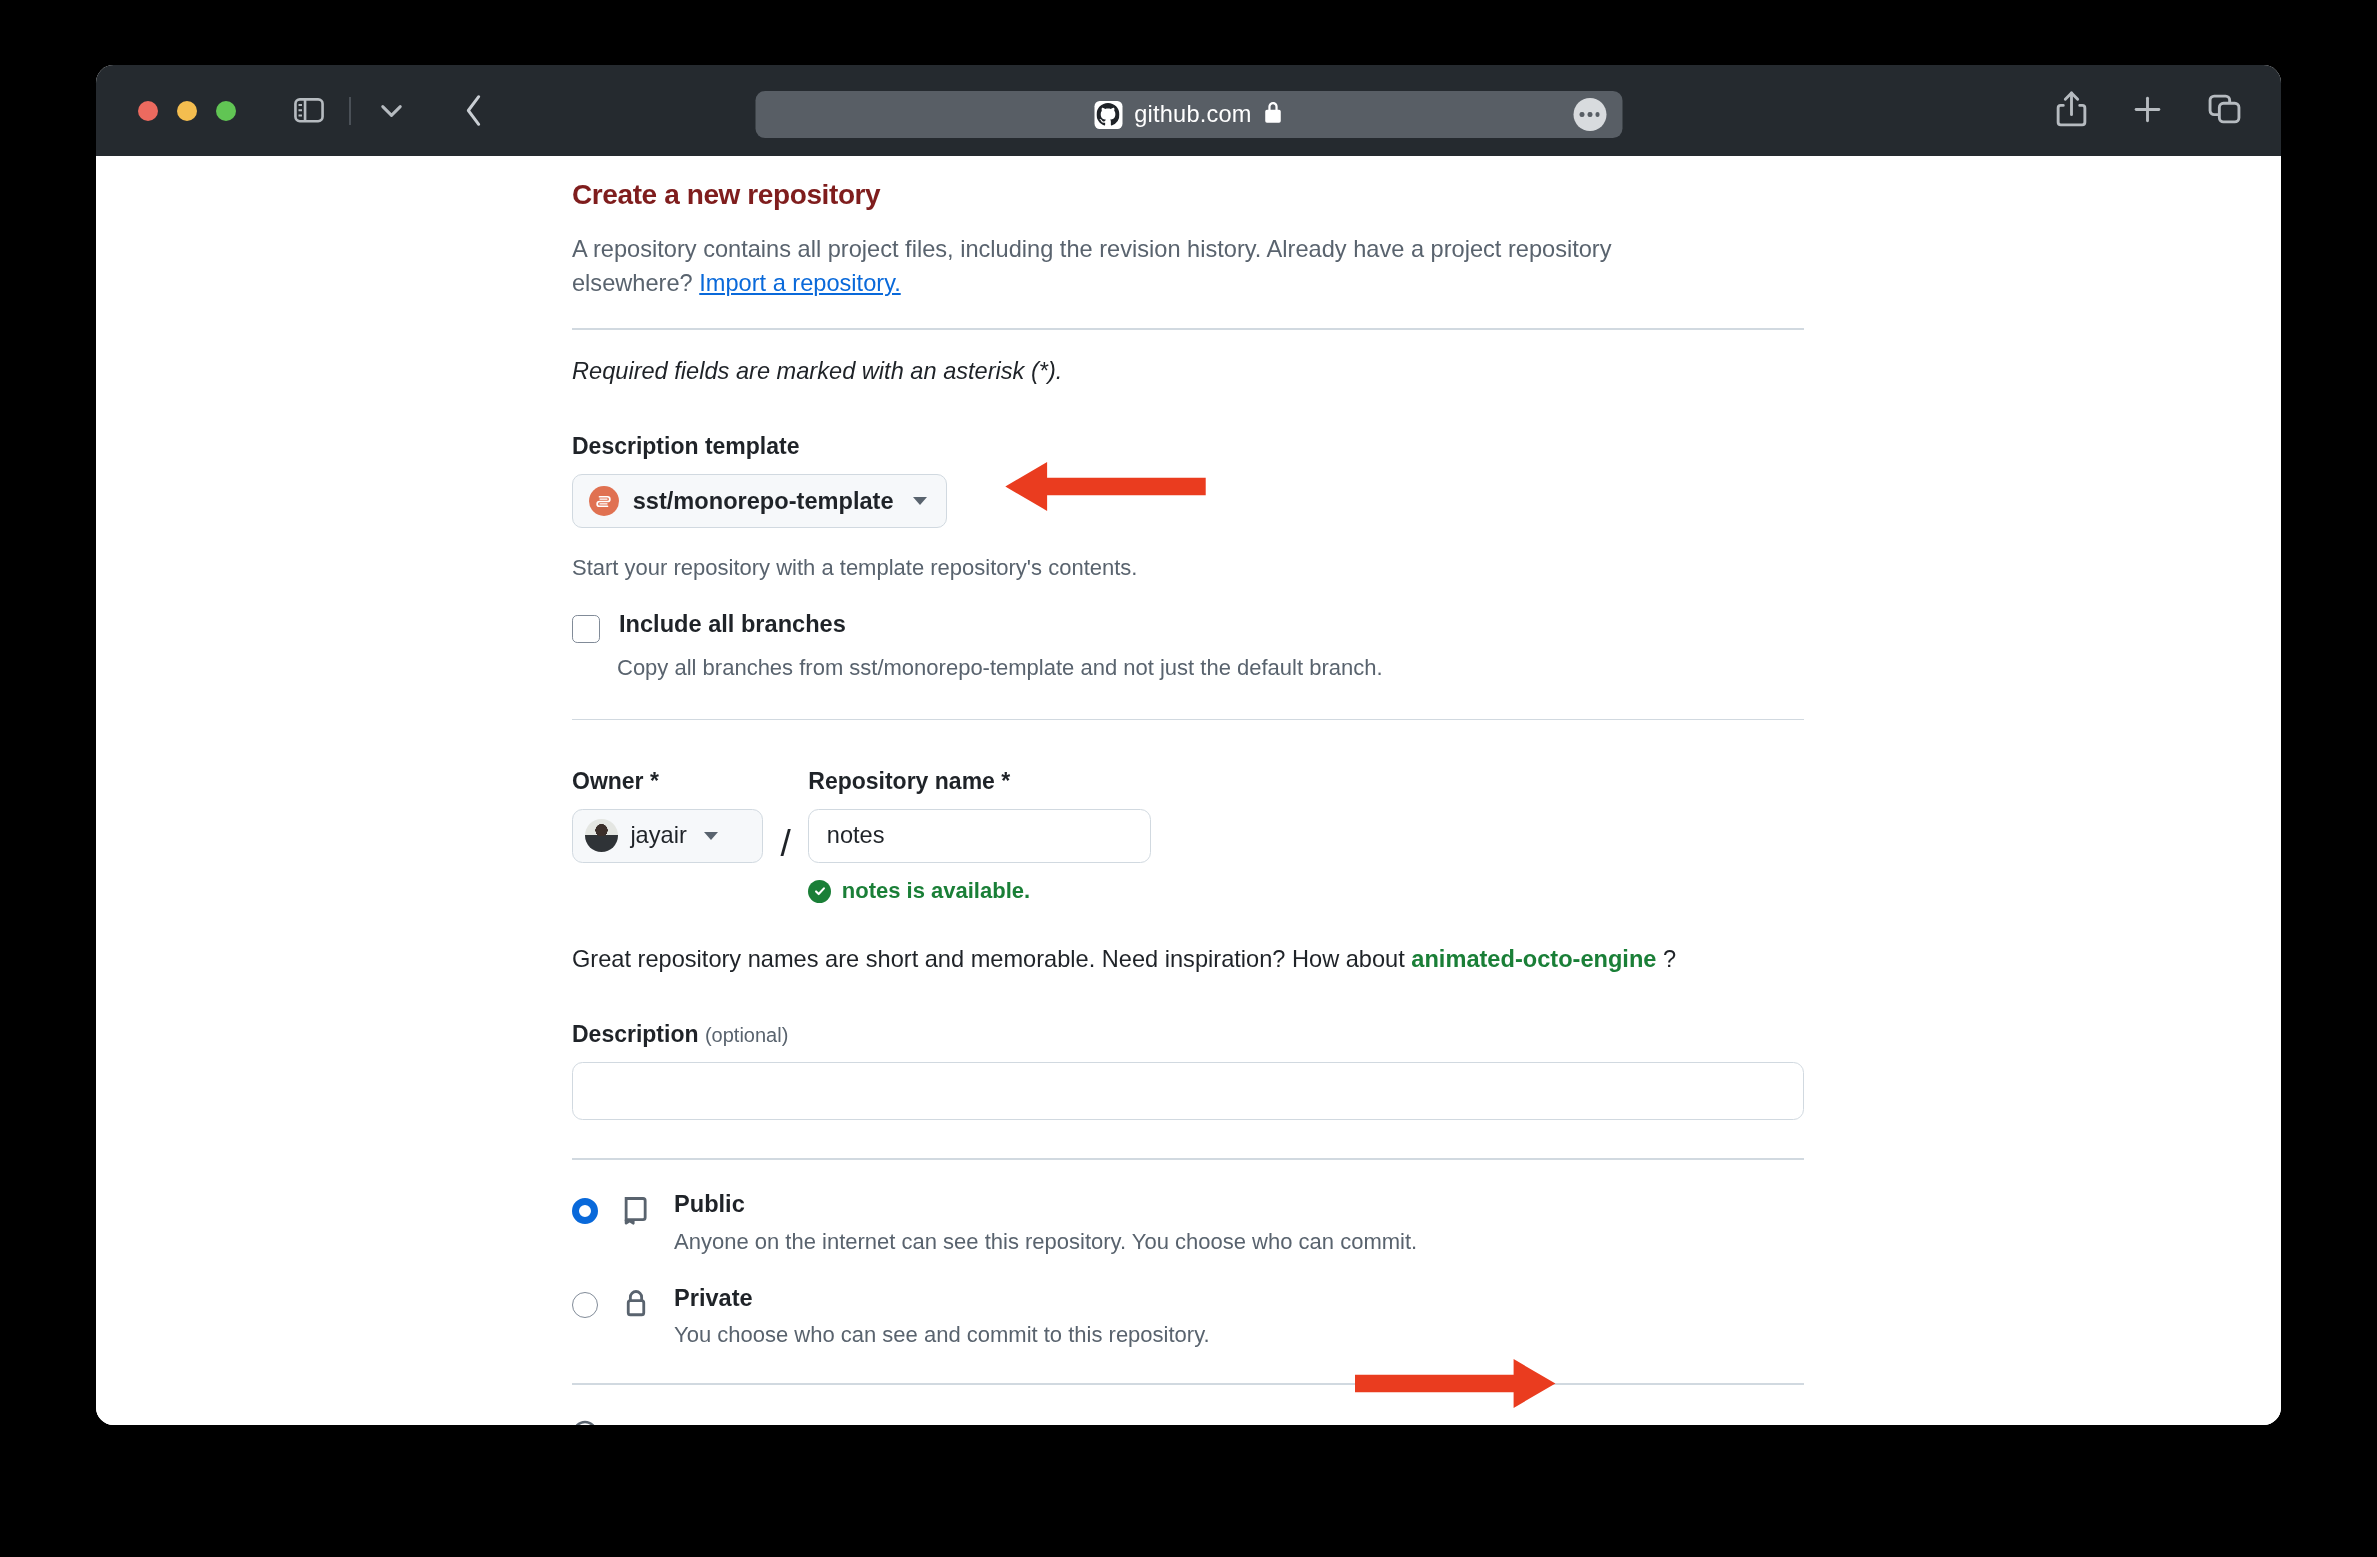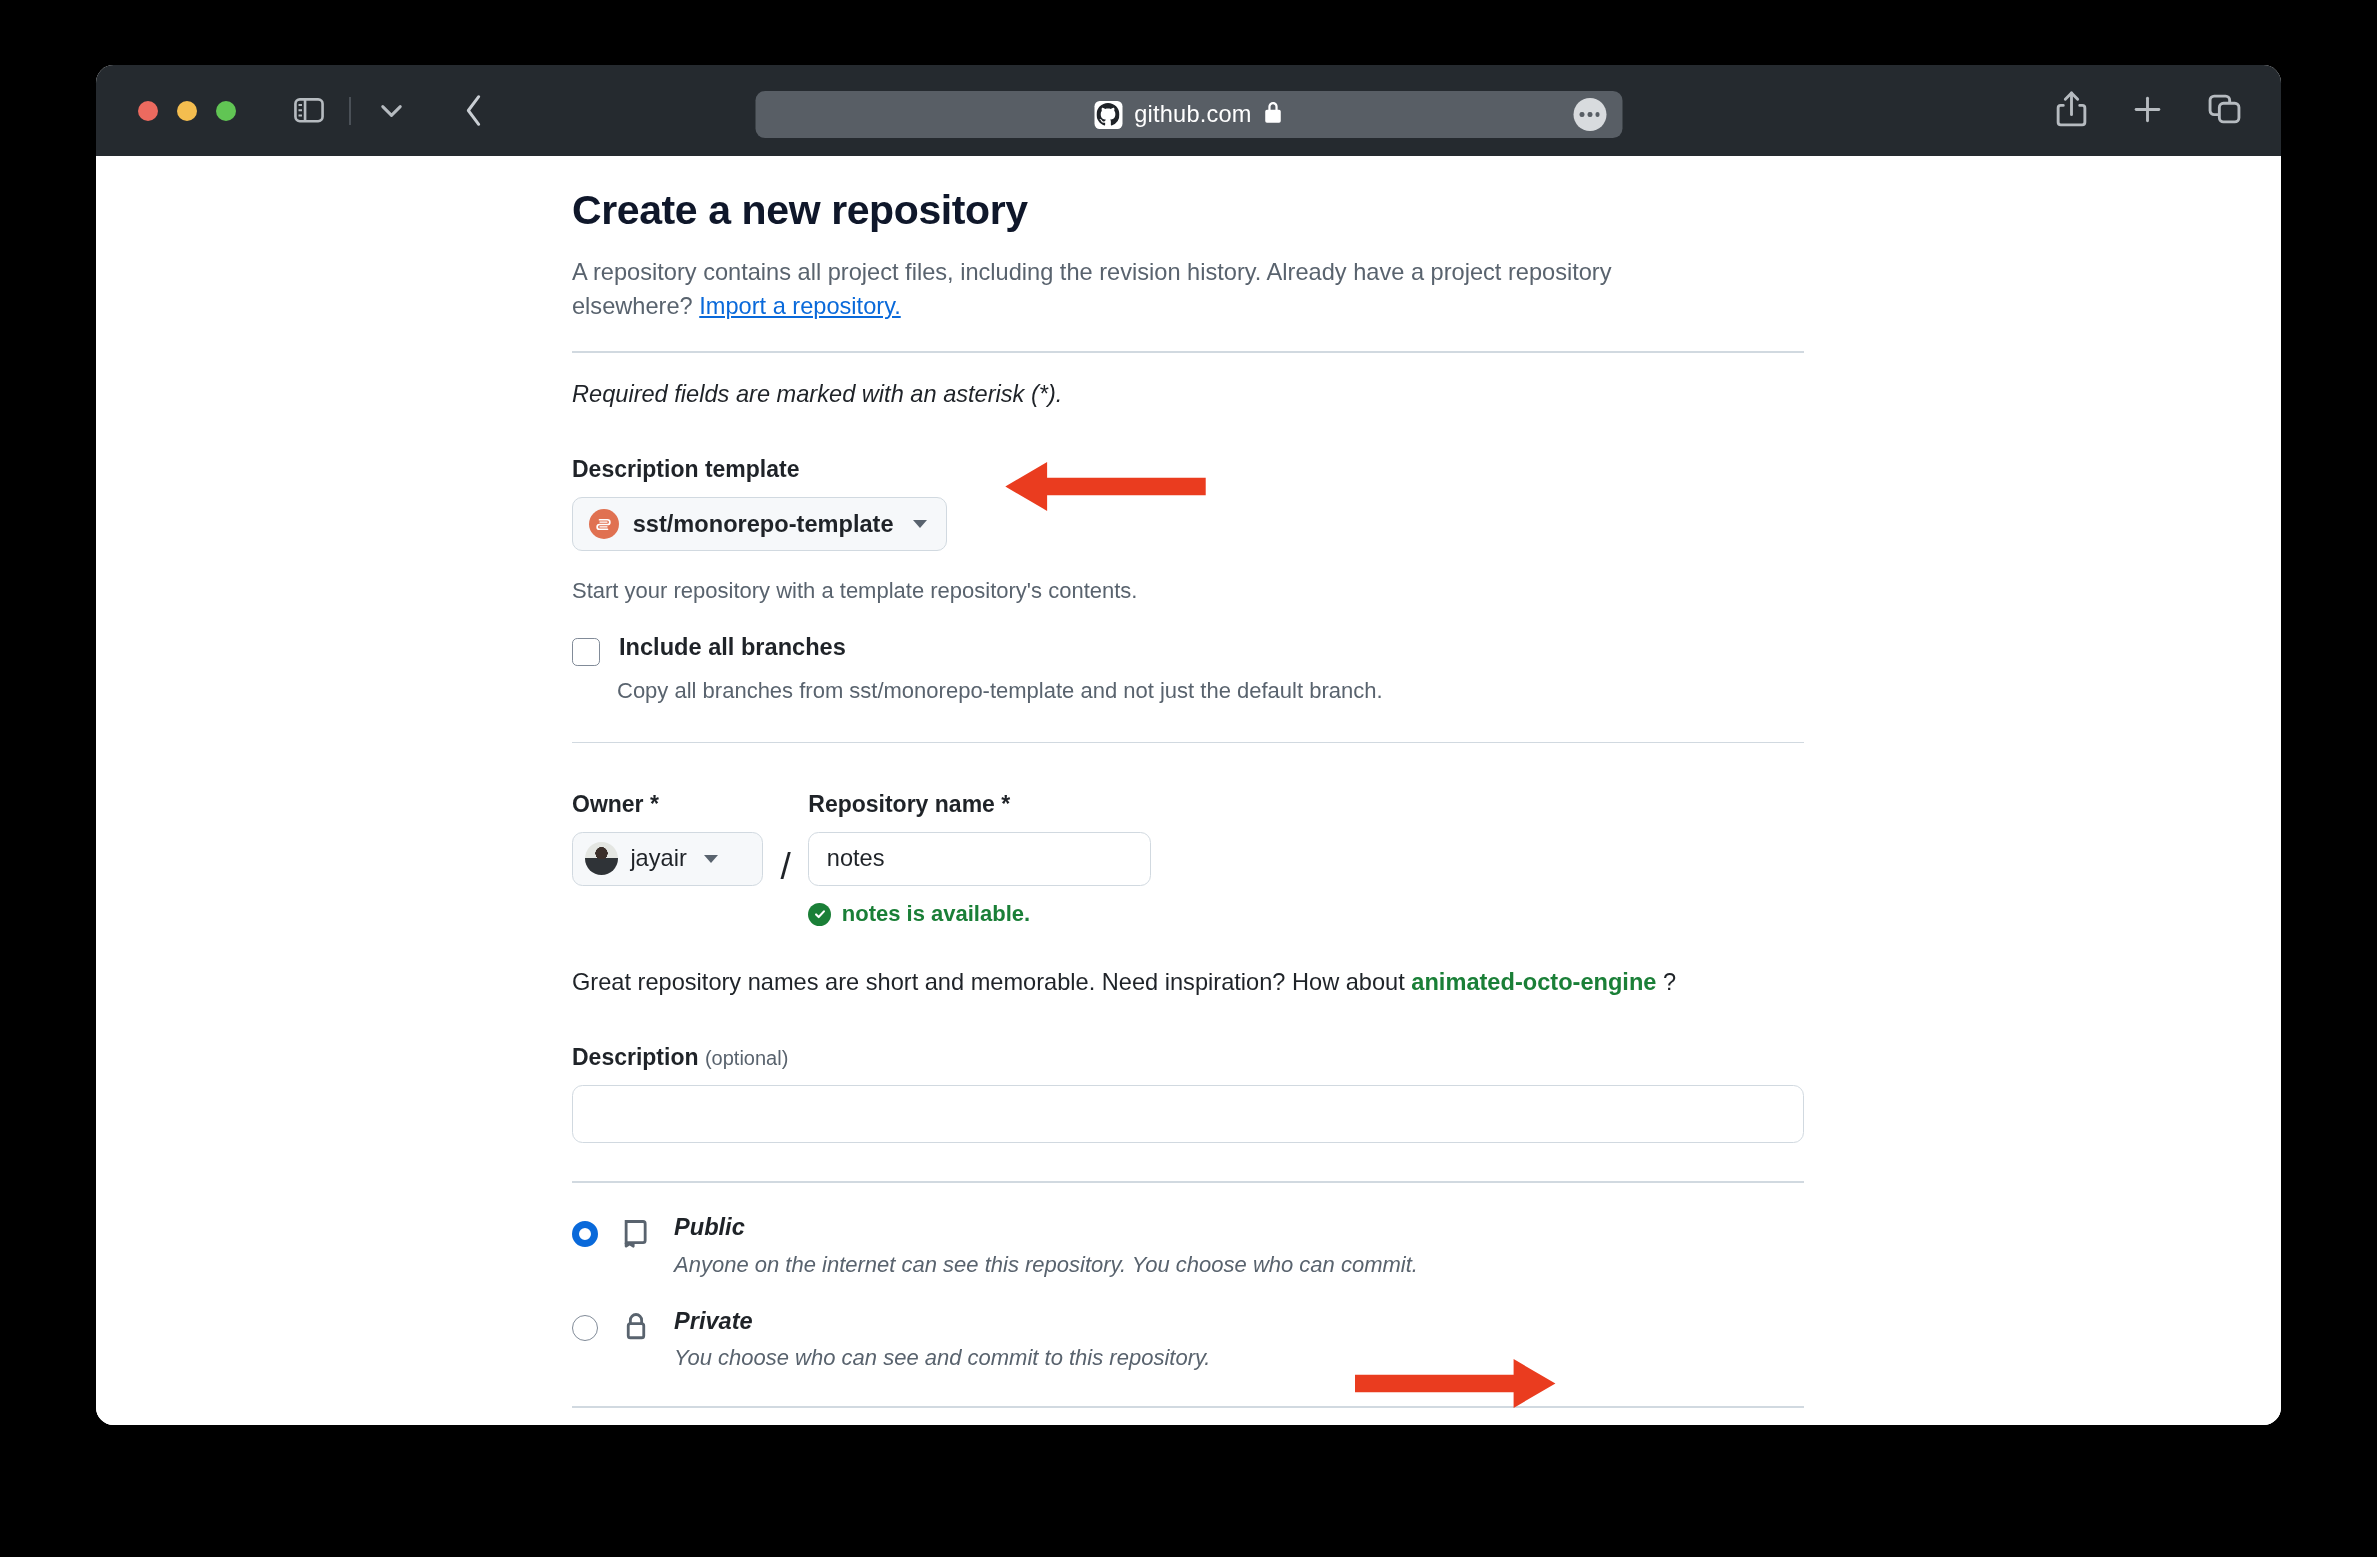--- a/index.html
+++ b/index.html
@@ -142,25 +142,25 @@
 
   .content {
     position: absolute;
     left: 476px;
     top: 19px;
     width: 1232px;
     color: #1f2328;
   }
 
   h1.title {
-    font-size: 41px;
+    font-size: 28px;
     font-weight: bold;
     letter-spacing: -0.4px;
-    margin: 12px 0 21px 0;
-    color: #0f172a;
+    margin: 4px 0 21px 0;
+    color: #7f1d1d;
   }
 
   .lede {
     font-size: 23.6px;
     line-height: 1.45;
     color: #59636e;
     margin: 0;
     max-width: 1145px;
   }
   .lede a {
@@ -355,21 +355,20 @@
     color: #1f2328;
     outline: none;
   }
 
   
   .vis-row {
     display: flex;
     align-items: flex-start;
     gap: 23px;
     margin-top: 31px;
-    font-style: italic;
   }
   .radio {
     width: 26px; height: 26px;
     border-radius: 50%;
     border: 1.7px solid #818b98;
     background: #fff;
     flex: none;
     margin-top: 7px;
     box-sizing: border-box;
   }

